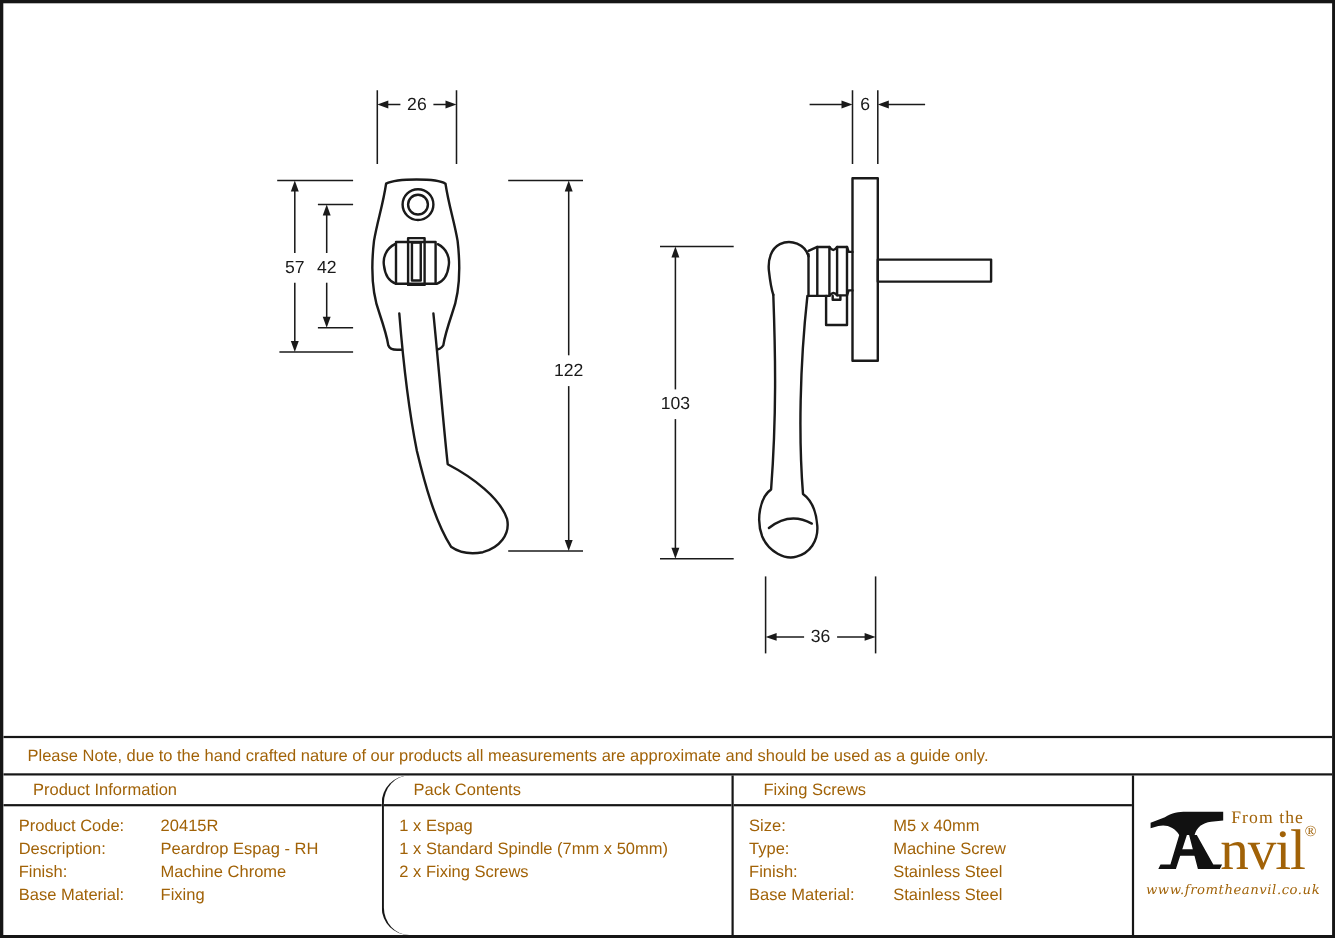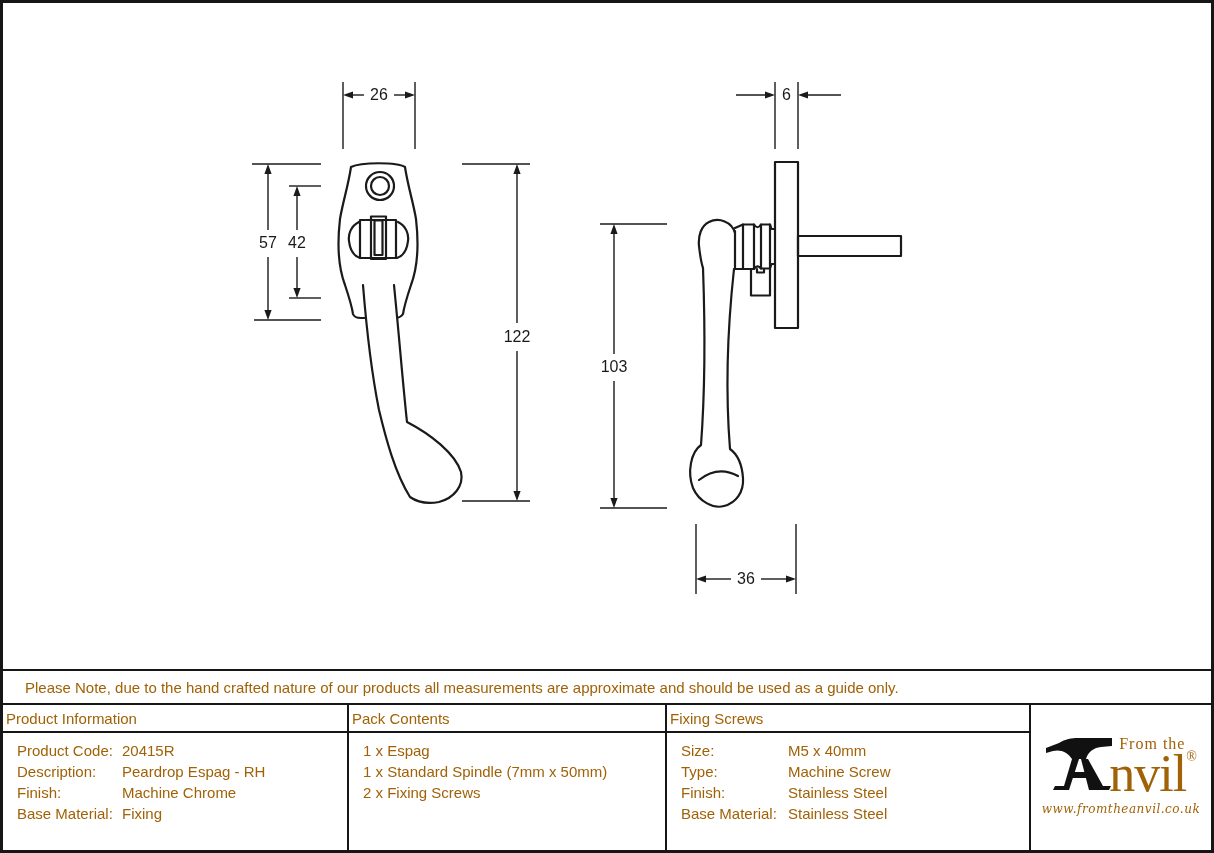--- a/index.html
+++ b/index.html
@@ -17,29 +17,29 @@
   .dim { stroke:#1a1a1a; stroke-width:1.4; fill:none; }
   .arrow { fill:#1a1a1a; stroke:none; }
 
   .note-row {
     height:34px; border-top:2px solid #161616; box-sizing:border-box;
     display:flex; align-items:center; padding-left:22px; font-size:15px;
   }
   .info-table { display:flex; height:147px; border-top:2px solid #161616; box-sizing:border-box; }
   .col { box-sizing:border-box; }
   .col-product { width:344px; }
-  .col-pack { width:318px; border-left:2px solid #161616; }
+  .col-pack { width:318px; border-left:2px solid #161616;border-radius:25px; }
   .col-screws { width:364px; border-left:2px solid #161616; }
   .col-logo { flex:1; border-left:2px solid #161616; display:flex; align-items:center; justify-content:center; }
   .col-header {
     height:28px; border-bottom:2px solid #161616; box-sizing:border-box;
-    display:flex; align-items:center; padding-left:3px; font-size:15px;
+    display:flex; align-items:center; padding-left:27px; font-size:15px;
   }
   .col-body { padding:7px 0 0 14px; font-size:15px; }
-  .pair { display:flex; height:21px; align-items:center; }
+  .pair { display:flex; height:21px; align-items:center;gap:24px; }
   .pair .lbl { width:105px; flex:none; }
   .col-screws .pair .lbl { width:107px; }
   .list-item { height:21px; display:flex; align-items:center; }
 
   
   .logo { text-align:center; margin-top:-4px; }
   .logo-top { display:flex; align-items:center; justify-content:center; }
   .anvil-glyph { flex:none; margin-right:-4px; }
   .logo-words { text-align:left; }
   .logo-fromthe { font-family:"Liberation Serif", serif; font-size:16px; letter-spacing:1px; margin-left:10px; margin-bottom:-2px; }

